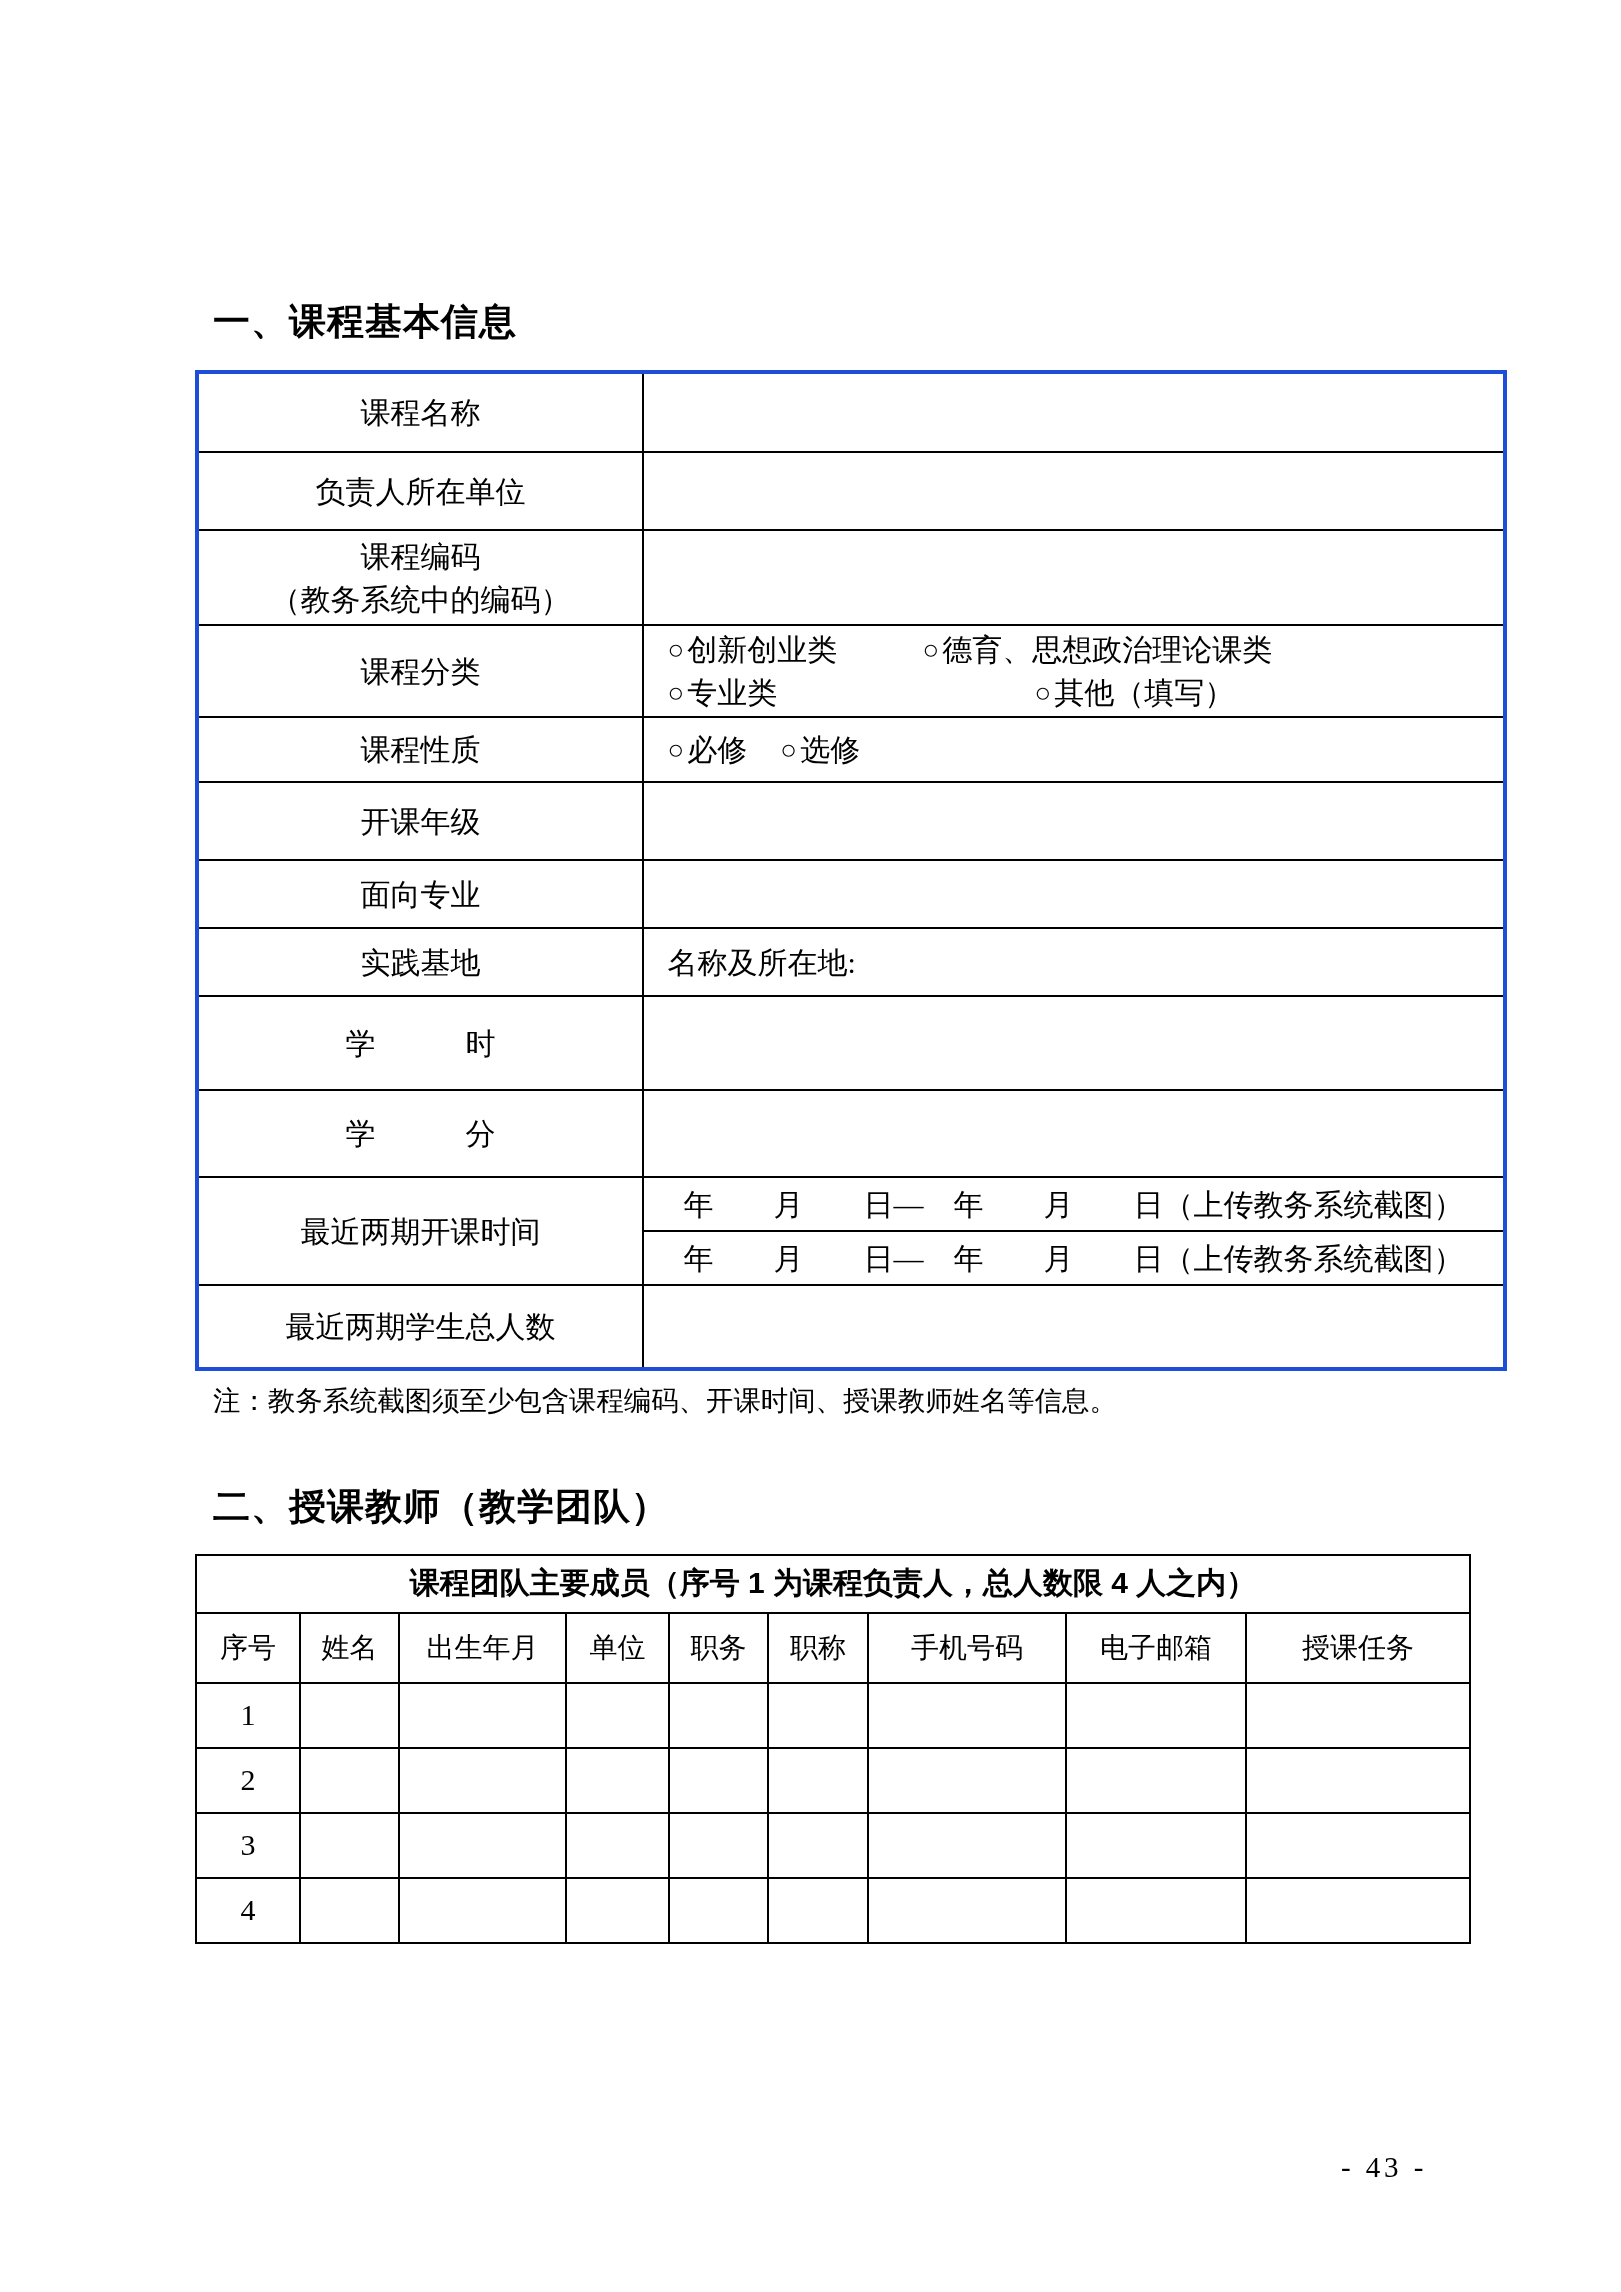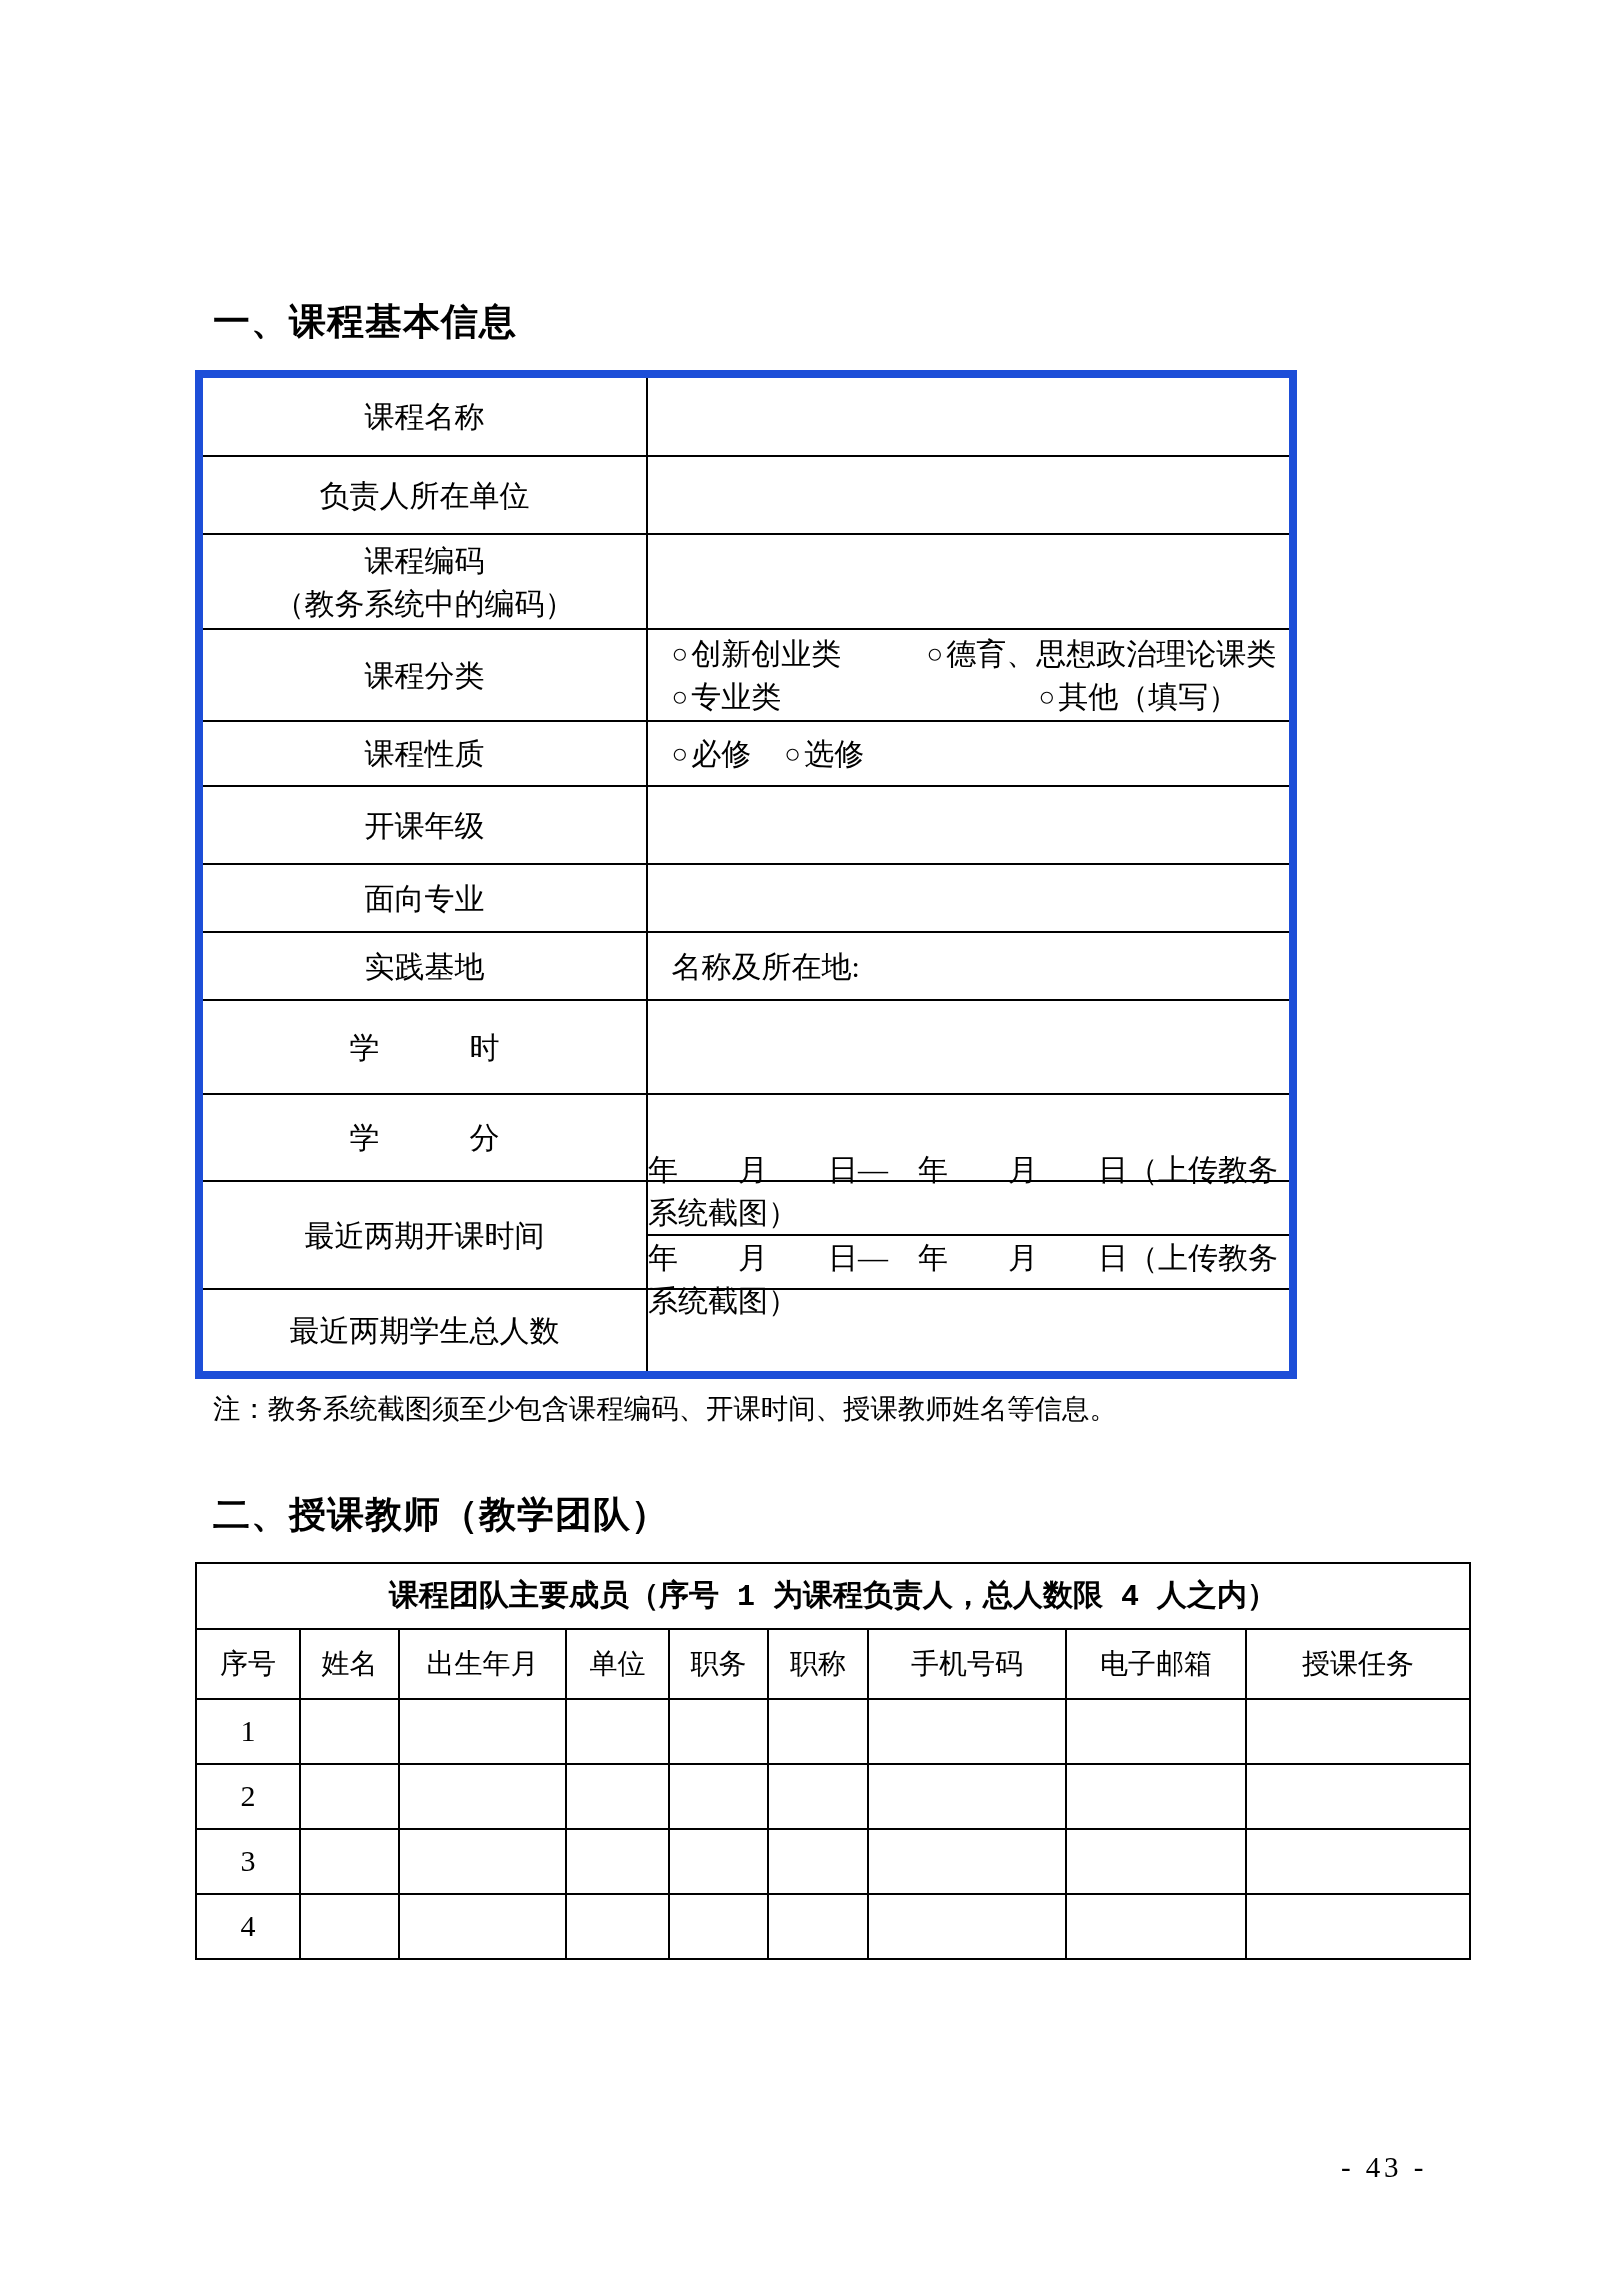--- a/index.html
+++ b/index.html
@@ -22,22 +22,22 @@
     font-size: 37px;
     line-height: 43px;
     letter-spacing: 1px;
   }
   .h1 { margin-bottom: 27.4px; }
   .h2 { margin-top: 67px; margin-bottom: 25.5px; }
 
   
   .t1 {
     margin-left: 195px;
-    width: 1102px;
-    border: 8px solid #1d4ed8;
+    width: 1312px;
+    border: 4px solid #1d4ed8;
   }
   .t1-row { display: flex; border-bottom: 2px solid #000; }
   .t1-row:last-child { border-bottom: none; }
   .t1-label {
     width: 445px;
     border-right: 2px solid #000;
     display: flex;
     flex-direction: column;
     align-items: center;
     justify-content: center;
@@ -92,22 +92,22 @@
     border-collapse: collapse;
     table-layout: fixed;
   }
   .t2 td {
     border: 2px solid #000;
     text-align: center;
     vertical-align: middle;
     font-size: 28px;
   }
   .t2 .title-cell {
-    height: 66px;
-    font-family: Liberation Mono, monospace;
+    height: 58px;
+    font-family: Liberation Sans, sans-serif;
     font-weight: 700;
     font-size: 30px;
   }
   .t2 .head-row td { height: 70px; }
   .t2 .body-row td { height: 65px; font-size: 30px; }
 
   .page-num {
     position: absolute;
     top: 2135px;
     left: 1341px;

